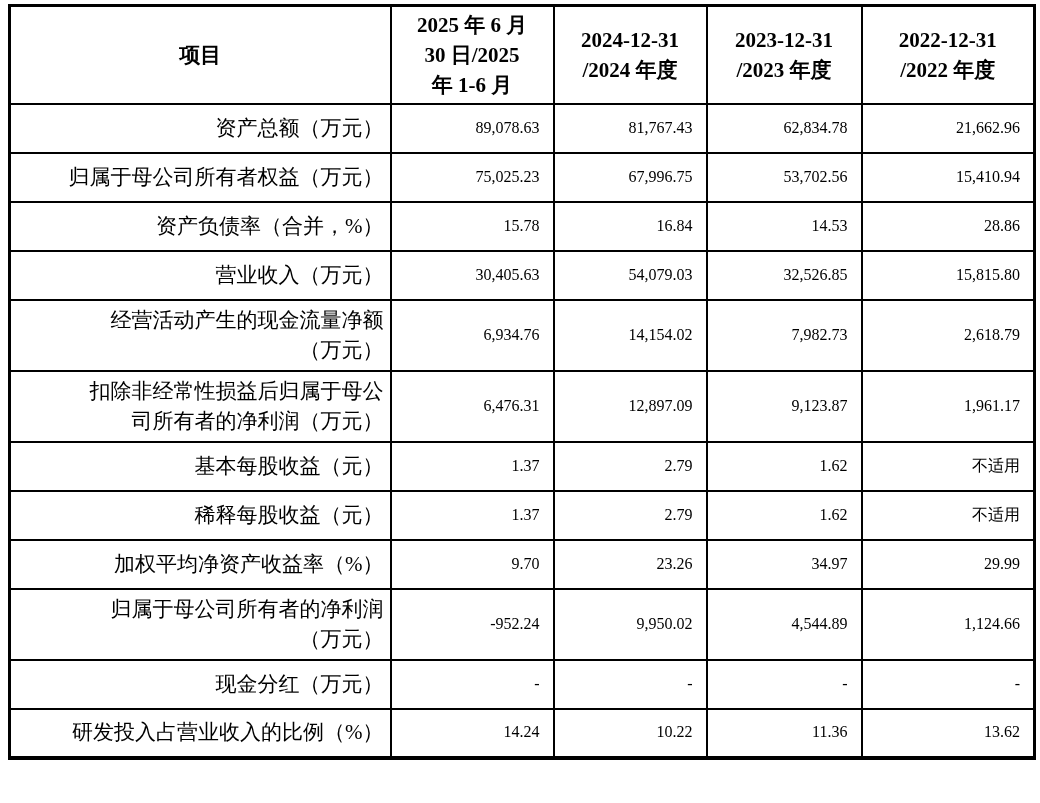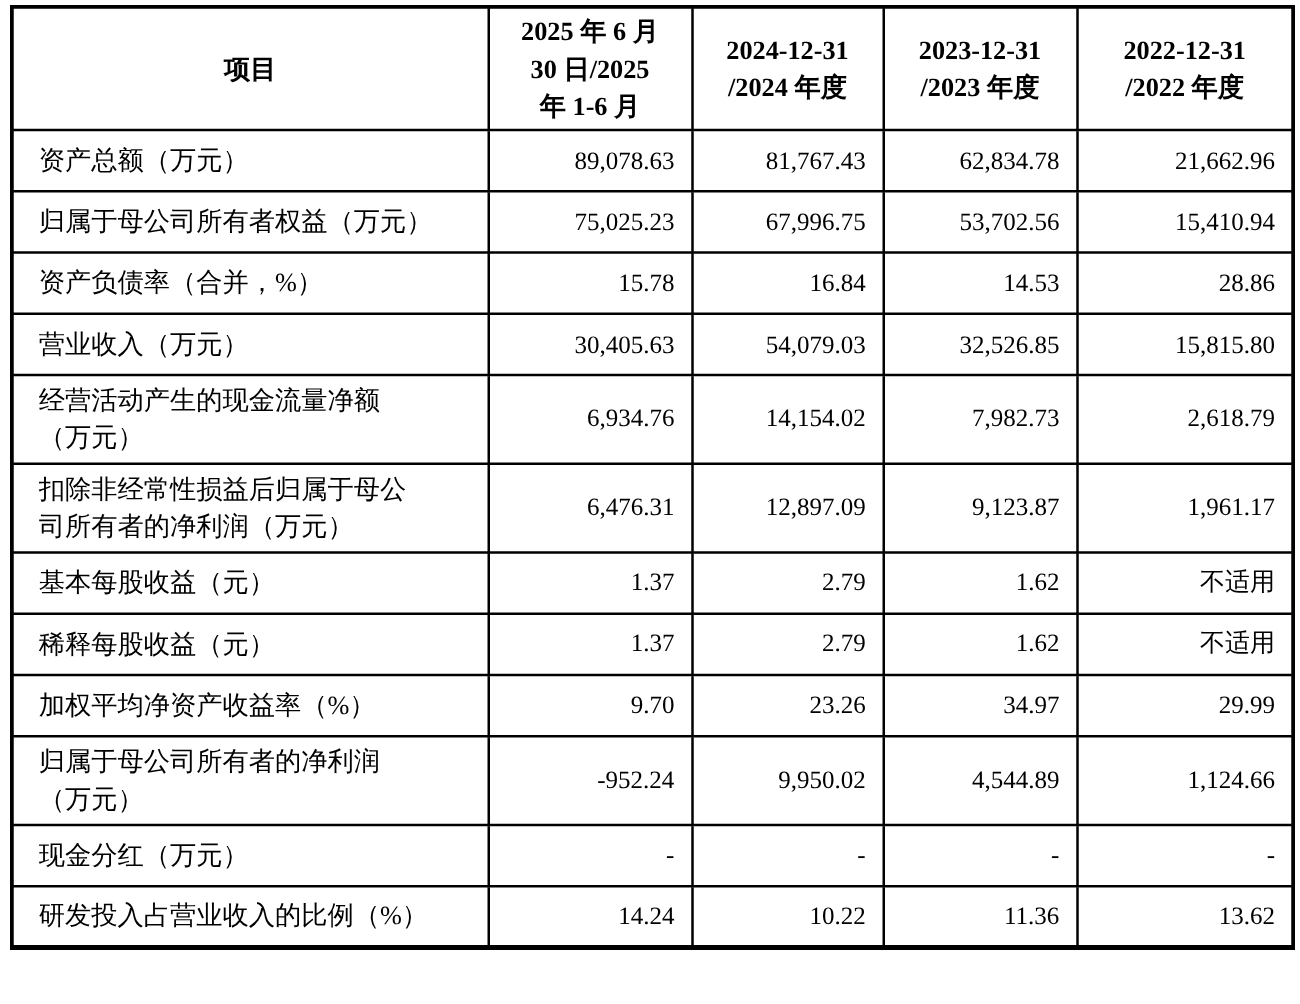--- a/index.html
+++ b/index.html
@@ -41,26 +41,26 @@
     font-weight: bold;
     font-size: 21px;
     line-height: 1.43;
     text-align: center;
     white-space: pre-line;
     padding: 3px 2px;
   }
   .fin-table td.label-cell {
     font-size: 21px;
     line-height: 1.45;
-    text-align: left;
+    text-align: right;
     white-space: pre-line;
     padding: 4px 6px 4px 20px;
   }
   .fin-table td.value-cell {
-    font-size: 20px;
+    font-size: 16px;
     line-height: 1.4;
     text-align: right;
     padding: 4px 13px 4px 4px;
   }
 </style>
 </head>
 <body>
 
 <div class="page">
   <table class="fin-table">

